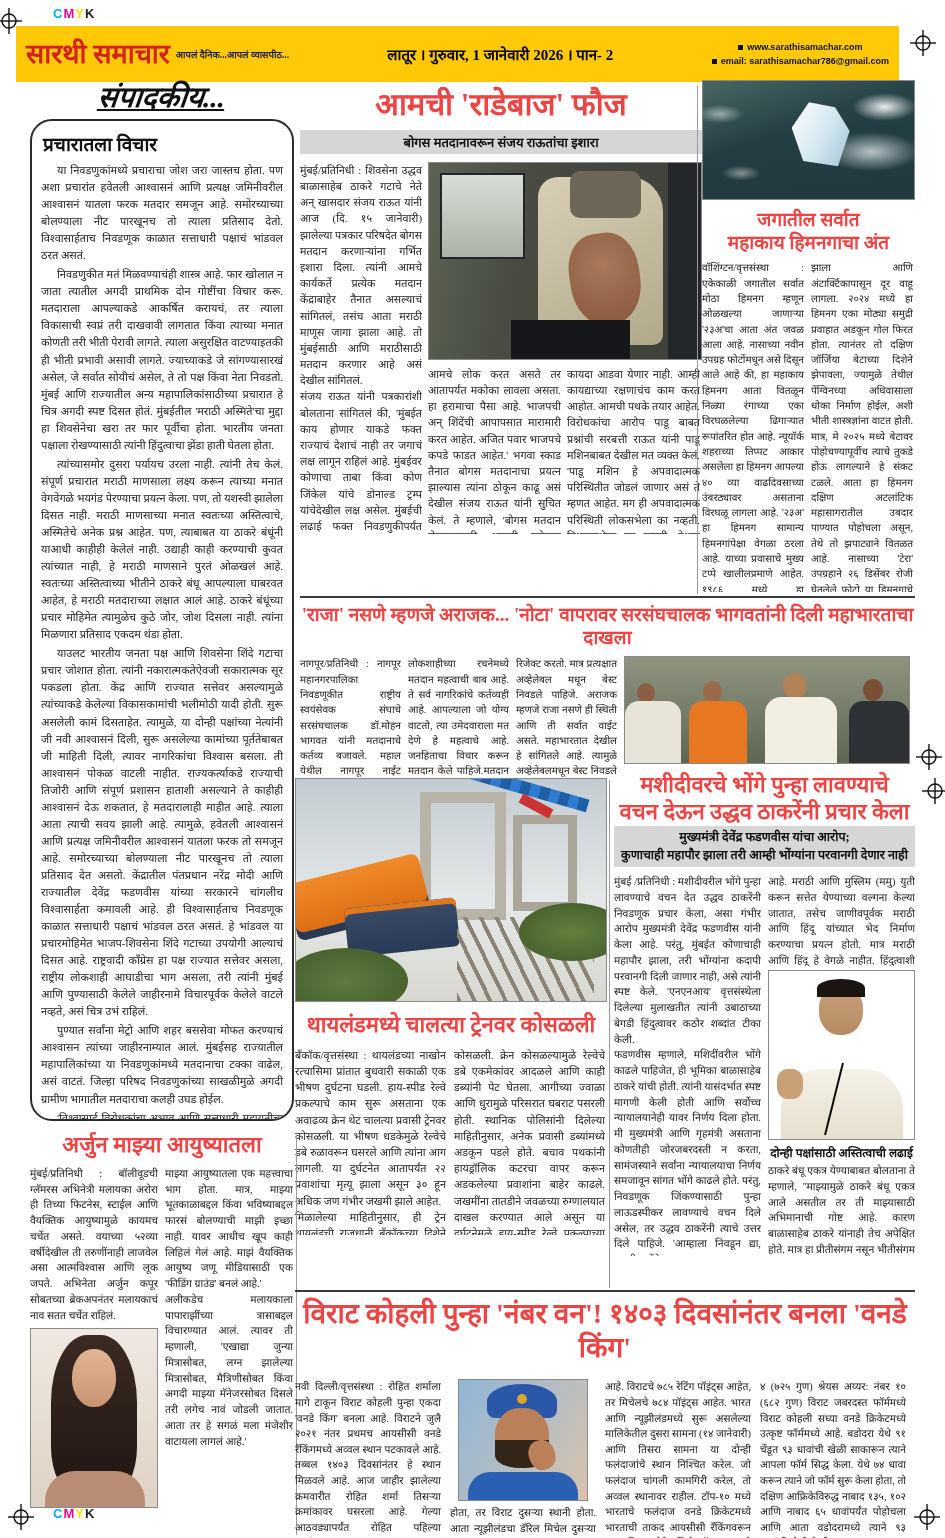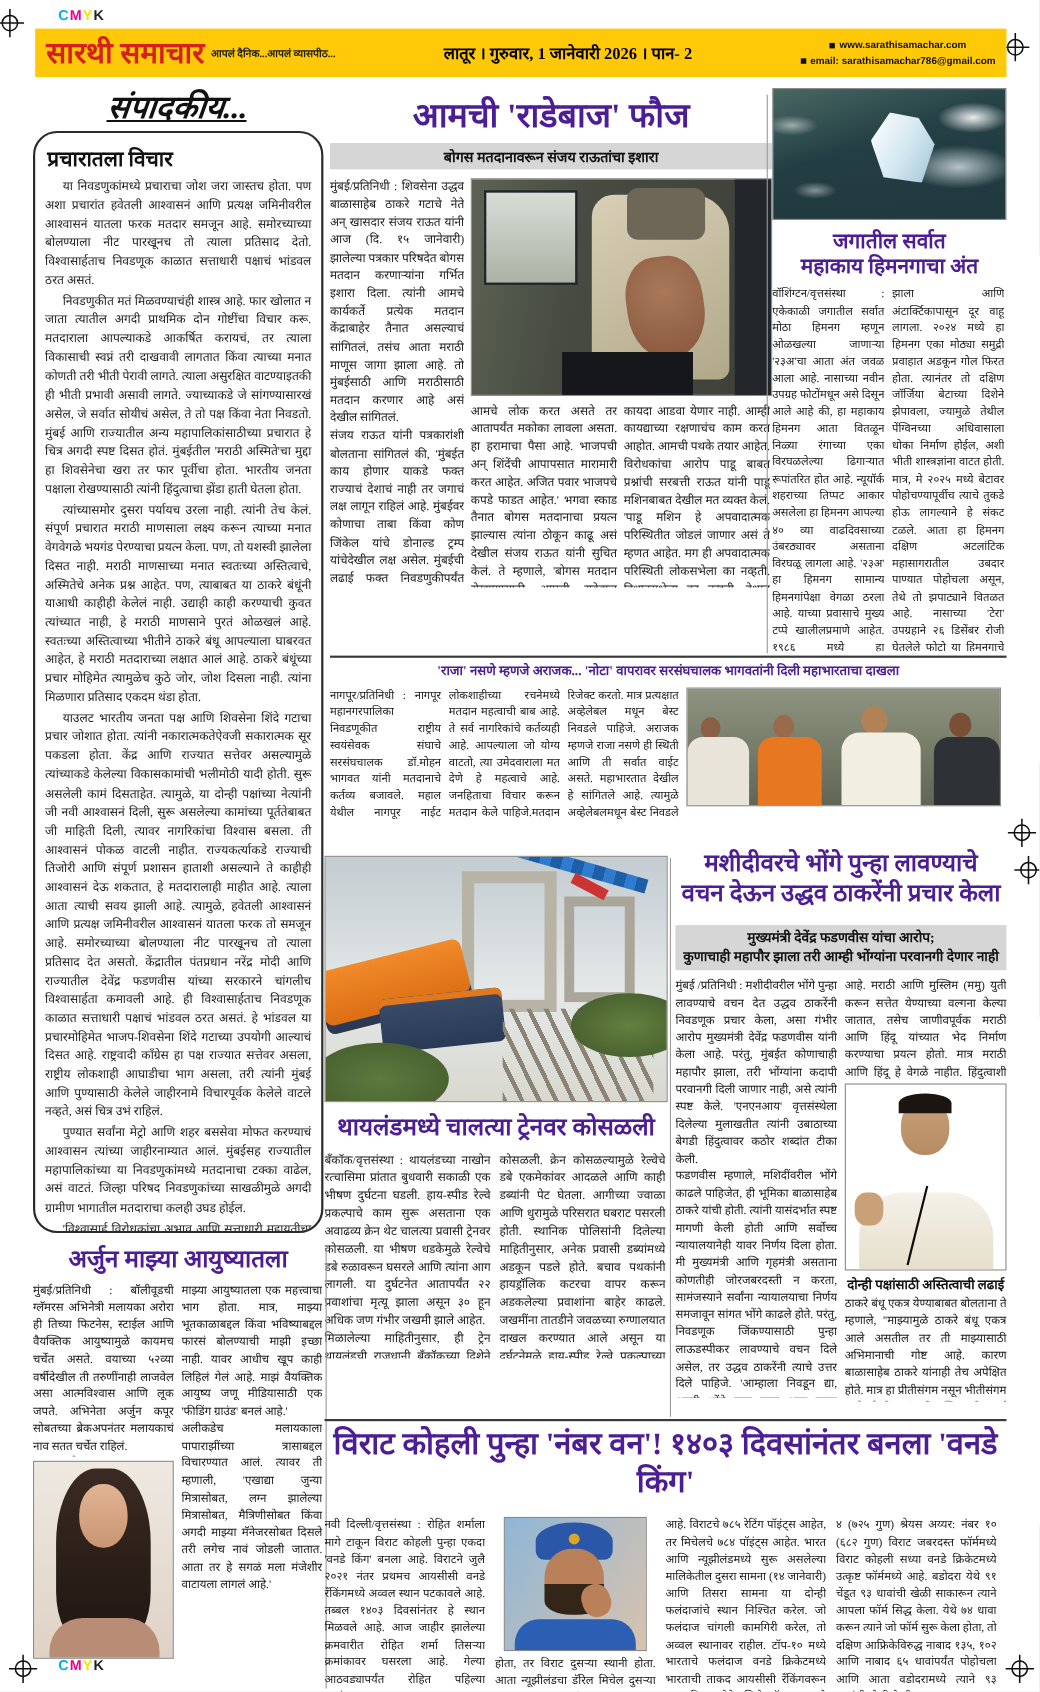--- a/index.html
+++ b/index.html
@@ -1,20 +1,20 @@
 <!DOCTYPE html>
 <html><head>
 <meta charset="utf-8">
 <style>
   html,body{margin:0;padding:0;background:#e8e8e8}
   .page{position:relative;width:945px;height:1538px;background:#fff;margin:0 auto;
         font-family:"Liberation Serif","DejaVu Serif",serif;color:#111;overflow:hidden}
   .abs{position:absolute}
   .txt{font-size:11px;line-height:1.5;text-align:justify;white-space:pre-line;overflow:hidden;color:#1a1a1a}
-  .hdl{font-weight:bold;text-align:center;color:#4c1d95;line-height:1.22}
+  .hdl{font-weight:bold;text-align:center;color:#ef4444;line-height:1.22}
   .band{background:#d6d6d6;font-weight:bold;text-align:center}
   .ph{position:relative;overflow:hidden;border:1px solid #8a8a8a}
   .vline{border-left:1px solid #9a9a9a}
   .hline{border-top:2px solid #3a3a3a}
   
   .cmyk{font-family:"Liberation Sans",sans-serif;font-weight:bold;font-size:13px;letter-spacing:1px}
   .cmyk .c{color:#00aeef}.cmyk .m{color:#ec008c}.cmyk .y{color:#f5e400}.cmyk .k{color:#222}
   .reg svg{display:block}
   
   .mast{background:#ffc907;display:flex;align-items:center;padding:0 10px;box-sizing:border-box}
@@ -77,21 +77,21 @@
       </svg>
     </div>
   <div class="abs reg" style="left:914px;top:1504px">
       <svg width="26" height="26">
         <line x1="13" y1="0" x2="13" y2="26" stroke="#111" stroke-width="1.4"></line>
         <line x1="0" y1="13" x2="26" y2="13" stroke="#111" stroke-width="1.4"></line>
         <circle cx="13" cy="13" r="7" fill="none" stroke="#111" stroke-width="1.4"></circle>
       </svg>
     </div>
 
-  <div class="abs mast" style="left:32px;top:26px;width:883px;height:44px">
+  <div class="abs mast" style="left:16px;top:26px;width:883px;height:56px">
     <span class="mast-logo">सारथी समाचार</span>
     <span class="mast-tag">आपलं दैनिक...आपलं व्यासपीठ...</span>
     <span class="mast-date">लातूर । गुरुवार, 1 जानेवारी 2026 । पान- 2</span>
     <span class="mast-right">
       <span><span class="sq"></span><span>www.sarathisamachar.com</span></span><br>
       <span><span class="sq"></span><span>email: sarathisamachar786@gmail.com</span></span>
     </span>
   </div>
 
   <div class="abs" style="left:30px;top:76px;width:264px;height:1052px">
@@ -140,21 +140,21 @@
     <div class="hdl" style="font-size:19px;margin-top:8px">जगातील सर्वात</div>
     <div class="hdl" style="font-size:19px">महाकाय हिमनगाचा अंत</div>
     <div style="display:flex;gap:7px;margin-top:6px">
       <div class="txt" style="width:102px;height:332px;font-size:10.2px">वॉशिंग्टन/वृत्तसंस्था : एकेकाळी जगातील सर्वात मोठा हिमनग म्हणून ओळखल्या जाणाऱ्या '२३अ'चा आता अंत जवळ आला आहे. नासाच्या नवीन उपग्रह फोटोंमधून असे दिसून आले आहे की, हा महाकाय हिमनग आता वितळून निळ्या रंगाच्या एका विरघळलेल्या ढिगाऱ्यात रूपांतरित होत आहे. न्यूयॉर्क शहराच्या तिप्पट आकार असलेला हा हिमनग आपल्या ४० व्या वाढदिवसाच्या उंबरठ्यावर असताना विरघळू लागला आहे. '२३अ' हा हिमनग सामान्य हिमनगांपेक्षा वेगळा ठरला आहे. याच्या प्रवासाचे मुख्य टप्पे खालीलप्रमाणे आहेत. १९८६ मध्ये हा अंटार्क्टिकाच्या 'फिल्चनर-रोन' बर्फाच्या थरापासून वेगळा झाला. वेगळा झाल्यानंतर लगेचच याचा खालचा भाग समुद्राच्या तळाला अडकला, ज्यामुळे तो तब्बल ३४ वर्षे एकाच ठिकाणी स्थिर होता. २०२० मध्ये हा हिमनग समुद्राच्या तळापासून मुक्त</div>
       <div class="txt" style="width:102px;height:332px;font-size:10.2px">झाला आणि अंटार्क्टिकापासून दूर वाहू लागला. २०२४ मध्ये हा हिमनग एका मोठ्या समुद्री प्रवाहात अडकून गोल फिरत होता. त्यानंतर तो दक्षिण जॉर्जिया बेटाच्या दिशेने झेपावला, ज्यामुळे तेथील पेंग्विनच्या अधिवासाला धोका निर्माण होईल, अशी भीती शास्त्रज्ञांना वाटत होती. मात्र, मे २०२५ मध्ये बेटावर पोहोचण्यापूर्वीच त्याचे तुकडे होऊ लागल्याने हे संकट टळले. आता हा हिमनग दक्षिण अटलांटिक महासागरातील उबदार पाण्यात पोहोचला असून, तेथे तो झपाट्याने वितळत आहे. नासाच्या 'टेरा' उपग्रहाने २६ डिसेंबर रोजी घेतलेले फोटो या हिमनगाचे भीषण रूप दाखवतात. हिमनग आता त्याच्या मूळ आकाराच्या केवळ एक तृतीयांश उरला आहे. हिमनगाच्या पृष्ठभागावर निळ्या रंगाची पाण्याची डबकी तयार झाली आहेत. पाण्याचा भार बर्फाच्या भेगांमध्ये पडल्यामुळे या भेगा अधिक रुंद होत आहेत.</div>
     </div>
   </div>
 
   <div class="abs hline" style="left:300px;top:596px;width:615px"></div>
   <div class="abs" style="left:300px;top:603px;width:615px">
-    <div class="hdl" style="font-size:12px">'राजा' नसणे म्हणजे अराजक... 'नोटा' वापरावर सरसंघचालक भागवतांनी दिली महाभारताचा दाखला</div>
+    <div class="hdl" style="font-size:19px">'राजा' नसणे म्हणजे अराजक... 'नोटा' वापरावर सरसंघचालक भागवतांनी दिली महाभारताचा दाखला</div>
     <div style="display:flex;gap:7px;margin-top:7px">
       <div class="txt" style="width:101px;height:122px;font-size:10.2px">नागपूर/प्रतिनिधी : नागपूर महानगरपालिका निवडणूकीत राष्ट्रीय स्वयंसेवक संघाचे सरसंघचालक डॉ.मोहन भागवत यांनी मतदानाचे कर्तव्य बजावले. महाल येथील नागपूर नाईट हायस्कुल येथील मतदान केंद्रात त्यांनी मतदान केले. त्यांच्यासमवेत माजी सरकार्यवाह व कार्यकारिणी सदस्य भय्याजी जोशी देखील होते. सरसंघचालक म्हणाले,</div>
       <div class="txt" style="width:101px;height:122px;font-size:10.2px">लोकशाहीच्या रचनेमध्ये मतदान महत्वाची बाब आहे. ते सर्व नागरिकांचे कर्तव्यही आहे. आपल्याला जो योग्य वाटतो, त्या उमेदवाराला मत देणे हे महत्वाचे आहे. जनहिताचा विचार करून मतदान केले पाहिजे.मतदान करण्याबद्दल निवडणूक आयोग ही सांगत असते, आम्ही ही सांगत असतो. याचा परिणाम जेव्हा होईल तेव्हा होईल. नोटा म्हणजे सर्वांना आपण</div>
       <div class="txt" style="width:101px;height:122px;font-size:10.2px">रिजेक्ट करतो. मात्र प्रत्यक्षात अव्हेलेबल मधून बेस्ट निवडले पाहिजे. अराजक म्हणजे राजा नसणे ही स्थिती आणि ती सर्वात वाईट असते. महाभारतात देखील हे सांगितले आहे. त्यामुळे अव्हेलेबलमधून बेस्ट निवडले पाहिजे. जेव्हा आपण नोटाचा वापर करतो तेव्हा आपण नकार देत असतो, असे डॉ.भागवत म्हणाले.</div>
       <div class="ph" style="width:284px;height:106px;background:linear-gradient(#8e9480,#5f6653)">
         <div class="abs" style="left:12px;top:26px;width:18px;height:20px;background:#8a5f43;border-radius:50%"></div>
         <div class="abs" style="left:0;top:44px;width:56px;height:62px;background:#e8e4da;border-radius:14px 14px 0 0"></div>
         <div class="abs" style="left:78px;top:24px;width:19px;height:21px;background:#9a6a4a;border-radius:50%"></div>
         <div class="abs" style="left:64px;top:44px;width:58px;height:62px;background:#e87722;border-radius:14px 14px 0 0"></div>
         <div class="abs" style="left:158px;top:16px;width:24px;height:26px;background:#b08256;border-radius:50%"></div>
@@ -182,21 +182,21 @@
       <div class="txt" style="width:151px;height:188px;font-size:10.8px">बँकॉक/वृत्तसंस्था : थायलंडच्या नाखोन रत्चासिमा प्रांतात बुधवारी सकाळी एक भीषण दुर्घटना घडली. हाय-स्पीड रेल्वे प्रकल्पाचे काम सुरू असताना एक अवाढव्य क्रेन थेट चालत्या प्रवासी ट्रेनवर कोसळली. या भीषण धडकेमुळे रेल्वेचे डबे रुळावरून घसरले आणि त्यांना आग लागली. या दुर्घटनेत आतापर्यंत २२ प्रवाशांचा मृत्यू झाला असून ३० हून अधिक जण गंभीर जखमी झाले आहेत.
 मिळालेल्या माहितीनुसार, ही ट्रेन थायलंडची राजधानी बँकॉकच्या दिशेने जात होती. सकाळी ९:०५ वाजता बान फाची येथे रेल्वे प्रकल्पाचे काम सुरू असताना अचानक पुलाच्या बांधकामासाठी वापरली जाणारी क्रेन थेट रेल्वेच्या डब्यांवर</div>
       <div class="txt" style="width:151px;height:188px;font-size:10.8px">कोसळली. क्रेन कोसळल्यामुळे रेल्वेचे डबे एकमेकांवर आदळले आणि काही डब्यांनी पेट घेतला. आगीच्या ज्वाळा आणि धुरामुळे परिसरात घबराट पसरली होती. स्थानिक पोलिसांनी दिलेल्या माहितीनुसार, अनेक प्रवासी डब्यांमध्ये अडकून पडले होते. बचाव पथकांनी हायड्रॉलिक कटरचा वापर करून अडकलेल्या प्रवाशांना बाहेर काढले. जखमींना तातडीने जवळच्या रुग्णालयात दाखल करण्यात आले असून या दुर्घटनेमुळे हाय-स्पीड रेल्वे प्रकल्पाच्या बांधकाम सुरक्षेवर प्रश्नचिन्ह निर्माण झाले आहे.</div>
     </div>
   </div>
 
   <div class="abs vline" style="left:609px;top:780px;height:508px"></div>
   <div class="abs" style="left:614px;top:772px;width:301px">
     <div class="hdl" style="font-size:22px">मशीदीवरचे भोंगे पुन्हा लावण्याचे</div>
     <div class="hdl" style="font-size:22px">वचन देऊन उद्धव ठाकरेंनी प्रचार केला</div>
-    <div class="band" style="font-size:12.5px;line-height:1.5;padding:2px 0;margin-top:15px">
+    <div class="band" style="font-size:12.5px;line-height:1.5;padding:2px 0;margin-top:0">
       <div>मुख्यमंत्री देवेंद्र फडणवीस यांचा आरोप;</div>
       <div>कुणाचाही महापौर झाला तरी आम्ही भोंग्यांना परवानगी देणार नाही</div>
     </div>
     <div style="display:flex;gap:7px;margin-top:7px">
       <div class="txt" style="width:147px;height:382px;font-size:10.5px">मुंबई /प्रतिनिधी : मशीदीवरील भोंगे पुन्हा लावण्याचे वचन देत उद्धव ठाकरेंनी निवडणूक प्रचार केला, असा गंभीर आरोप मुख्यमंत्री देवेंद्र फडणवीस यांनी केला आहे. परंतु, मुंबईत कोणाचाही महापौर झाला, तरी भोंग्यांना कदापी परवानगी दिली जाणार नाही, असे त्यांनी स्पष्ट केले. 'एनएनआय' वृत्तसंस्थेला दिलेल्या मुलाखतीत त्यांनी उबाठाच्या बेगडी हिंदुत्वावर कठोर शब्दांत टीका केली.
 फडणवीस म्हणाले, मशिदींवरील भोंगे काढले पाहिजेत, ही भूमिका बाळासाहेब ठाकरे यांची होती. त्यांनी यासंदर्भात स्पष्ट मागणी केली होती आणि सर्वोच्च न्यायालयानेही यावर निर्णय दिला होता. मी मुख्यमंत्री आणि गृहमंत्री असताना कोणतीही जोरजबरदस्ती न करता, सामंजस्याने सर्वांना न्यायालयाचा निर्णय समजावून सांगत भोंगे काढले होते. परंतु, निवडणूक जिंकण्यासाठी पुन्हा लाऊडस्पीकर लावण्याचे वचन दिले असेल, तर उद्धव ठाकरेंनी त्याचे उत्तर दिले पाहिजे. 'आम्हाला निवडून द्या, आम्ही भोंगे परत लावू' असा प्रचार करणे, यापेक्षा मोठे लांगूलचालन काय असू शकते, असा सवाल त्यांनी उपस्थित केला. सर्वोच्च न्यायालयाच्या आदेशांची आणि संविधानाची पायमल्ली केली तर त्याची प्रतिक्रिया उमटल्याशिवाय राहणार नाही, असा इशाराही मुख्यमंत्र्यांनी दिला.
 हिंदुत्वाबाबत बोलताना फडणवीस म्हणाले, हिंदुत्व हा आमचा आत्मा आहे. आम्ही मत मिळवण्यासाठी हिंदुत्व विकत नाही, तर ते आमच्या नसानसांत आणि कृतींतून दिसते. आमचे हिंदुत्व संकुचित नाही, पूजा-पद्धतीपुरते मर्यादित नाही. हिंदुत्व ही प्राचीन संस्कृती आणि जीवनपद्धती मानणारा प्रत्येक माणूस आमच्यासाठी हिंदू आहे.</div>
       <div style="width:147px">
         <div class="txt" style="width:147px;height:92px;font-size:10.5px">आहे. मराठी आणि मुस्लिम (ममु) युती करून सत्तेत येण्याच्या वल्गना केल्या जातात, तसेच जाणीवपूर्वक मराठी आणि हिंदू यांच्यात भेद निर्माण करण्याचा प्रयत्न होतो. मात्र मराठी आणि हिंदू हे वेगळे नाहीत. हिंदुत्वाशी कोणतीही तडजोड होऊ शकत नाही, असे फडणवीस यांनी स्पष्ट केले.</div>
         <div class="ph" style="width:145px;height:168px;margin-top:4px;background:linear-gradient(#332619,#221ا812),linear-gradient(#30241a,#241a12)">

